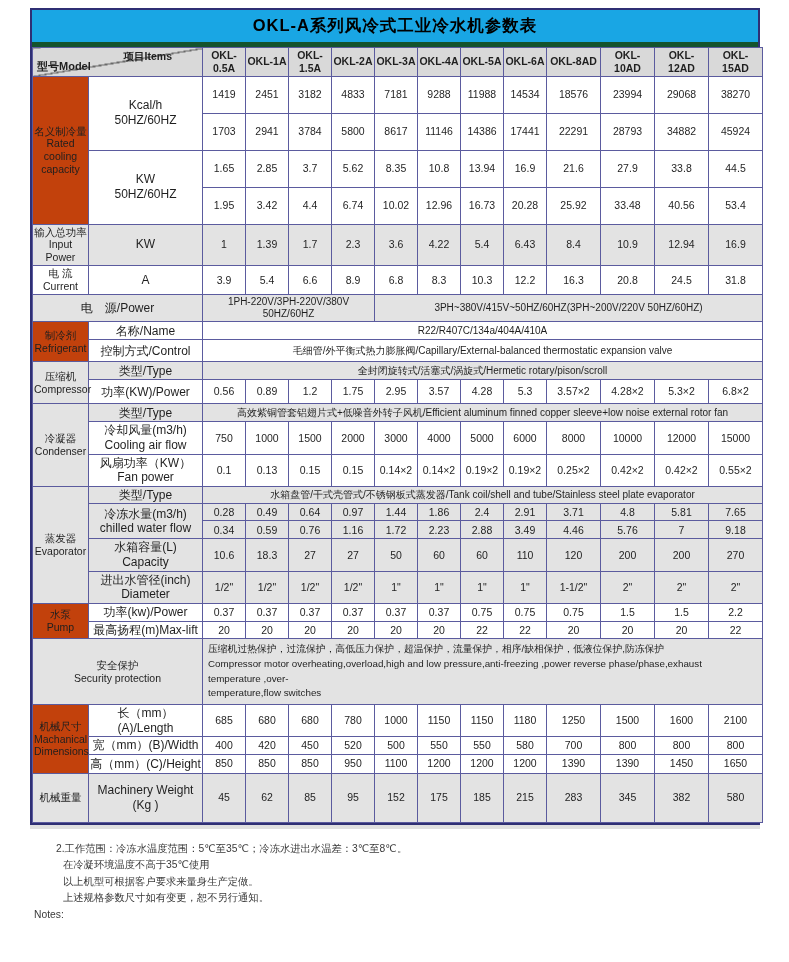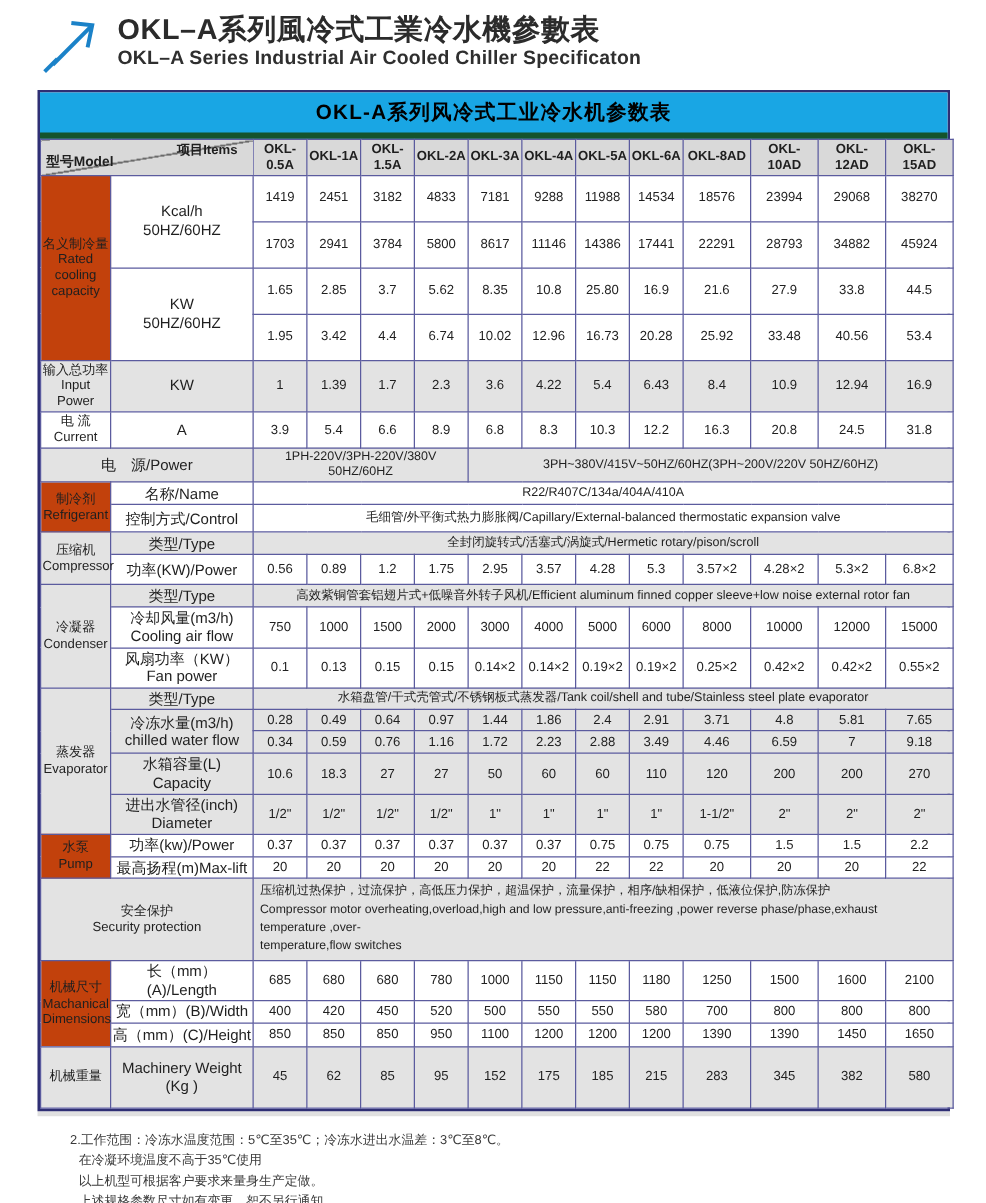--- a/index.html
+++ b/index.html
@@ -29,47 +29,34 @@
   td.sec { text-align:left; font-size:9.8px; padding:3px 5px; line-height:1.5; }
 
   .corner { position:relative; padding:0;
             background:
               linear-gradient(to bottom right,
                 rgba(0,0,0,0) calc(50% - 0.7px),
                 #6a6a6a calc(50% - 0.7px),
                 #6a6a6a calc(50% + 0.7px),
                 rgba(0,0,0,0) calc(50% + 0.7px)), #d9d9d9; }
   .corner-model { position:absolute; left:4px; bottom:2px; font-weight:bold; font-size:11px; }
-  .corner-items { position:absolute; right:12px; top:2px; font-weight:bold; font-size:10.5px; }
+  .corner-items { position:absolute; right:30px; top:2px; font-weight:bold; font-size:10.5px; }
 
   
   .notes { margin-top:16px; font-size:10.3px; color:#3a3a3a; line-height:1.6; }
   .note-line { white-space:nowrap; }
   .ind0 { margin-left:4px; }
   .ind1 { margin-left:26px; }
   .ind2 { margin-left:33px; }
 </style>
 </head>
 <body>
 
 <div class="page">
 
-  <header class="page-header">
-    <span class="logo">
-      <svg viewBox="0 0 56 56" width="56" height="52">
-        <path d="M4 51 L15 40" stroke="#1b82c8" stroke-width="3.4" fill="none"></path>
-        <path d="M11 45 L44 12" stroke="#1b82c8" stroke-width="3.4" fill="none"></path>
-        <path d="M27 9 L45 11 L41 30" stroke="#1b82c8" stroke-width="3.4" fill="none" stroke-linejoin="miter"></path>
-      </svg>
-    </span>
-    <div class="titles">
-      <h1>OKL–A系列風冷式工業冷水機參數表</h1>
-      <h2>OKL–A Series Industrial Air Cooled Chiller Specificaton</h2>
-    </div>
-  </header>
 
   <div class="table-wrap">
     <div class="title-bar">OKL-A系列风冷式工业冷水机参数表</div>
     <table>
       <colgroup>
         <col style="width:56px">
           <col style="width:114px">
         <col style="width:43px">
           <col style="width:43px">
           <col style="width:43px">
@@ -135,21 +122,21 @@
             <td>45924</td>
           </tr>
           <tr style="height: 37px;">
             <td rowspan="2" class="item">KW<br>50HZ/60HZ</td>
             <td>1.65</td>
             <td>2.85</td>
             <td>3.7</td>
             <td>5.62</td>
             <td>8.35</td>
             <td>10.8</td>
-            <td>25.80</td>
+            <td>13.94</td>
             <td>16.9</td>
             <td>21.6</td>
             <td>27.9</td>
             <td>33.8</td>
             <td>44.5</td>
           </tr>
           <tr style="height: 37px;">
             <td>1.95</td>
             <td>3.42</td>
             <td>4.4</td>
@@ -287,21 +274,21 @@
           <tr class="shade" style="height: 18px;">
             <td>0.34</td>
             <td>0.59</td>
             <td>0.76</td>
             <td>1.16</td>
             <td>1.72</td>
             <td>2.23</td>
             <td>2.88</td>
             <td>3.49</td>
             <td>4.46</td>
-            <td>6.59</td>
+            <td>5.76</td>
             <td>7</td>
             <td>9.18</td>
           </tr>
           <tr class="shade" style="height: 32px;">
             <td class="item">水箱容量(L)<br>Capacity</td>
             <td>10.6</td>
             <td>18.3</td>
             <td>27</td>
             <td>27</td>
             <td>50</td>

